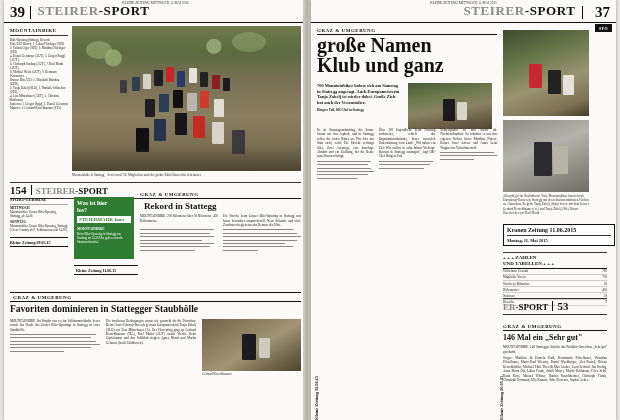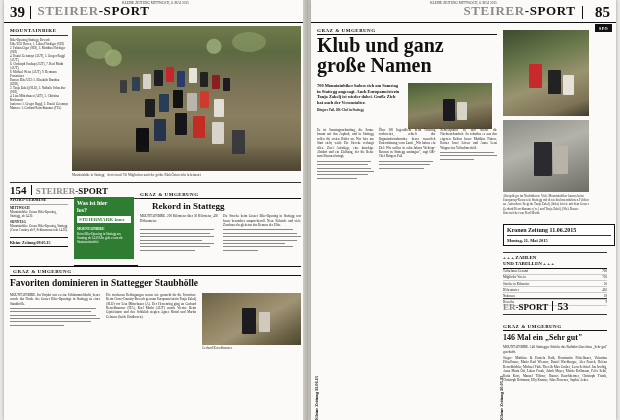--- a/index.html
+++ b/index.html
@@ -200,21 +200,21 @@
         <div style="font-weight:bold;font-size:6px;line-height:6.5px;">los?</div>
         <div style="background:#fff;color:#2f7d32;font-weight:bold;font-size:5px;margin-top:3px;padding:1px 2px;">STEIERMARK kurz</div>
         <div style="font-weight:bold;font-size:3.4px;margin-top:4px;">MOUNTAINBIKE</div>
         <div style="font-size:3.1px;line-height:4px;margin-top:1px;">Beim Bike-Opening in Stattegg am Sonntag ab 14.30 Uhr geht es um die Staatsmeistertitel.</div>
       </div>
     </div>
     <div class="kz-strip" style="position:absolute;left:70px;top:265px;width:60px;font-size:4px;padding:1.5px 2px;">Kleine Zeitung 11.06.15</div>
 
     <div style="position:absolute;left:136px;top:190px;width:161px;">
       <div class="sec" style="border-top:none;padding-left:0;">GRAZ &amp; UMGEBUNG</div>
-      <div class="hdl" style="font-size:9px;margin:3px 12px 3px;">Rekord in Stattegg</div>
+      <div class="hdl" style="font-size:9px;margin:3px 4px 3px;">Rekord in Stattegg</div>
       <div style="display:flex;gap:5px;">
         <div style="width:50%;">
           <div class="body-col">MOUNTAINBIKE. 200 Kilometer über 50 Kilometer, 430 Höhenmeter.</div>
         </div>
         <div style="width:50%;">
           <div class="body-col">Die Strecke beim Grazer Bike-Opening in Stattegg war heuer besonders anspruchsvoll. Neue Rekorde und viele Zuschauer begleiteten das Rennen der Elite.</div>
         </div>
       </div>
       <div style="display:flex;gap:5px;margin-top:2px;">
         <div style="width:50%;">
@@ -231,21 +231,21 @@
             <div class="tl s95"></div>
             <div class="tl s85"></div>
             <div class="tl s95"></div>
           <div class="tl s80"></div>
             <div class="tl s90"></div>
             <div class="tl s45"></div>
         </div>
       </div>
     </div>
 
-    <div style="position:absolute;left:6px;top:266px;width:291px;">
+    <div style="position:absolute;left:6px;top:292px;width:291px;">
       <div class="sec">GRAZ &amp; UMGEBUNG</div>
       <div class="hdl" style="font-size:9.5px;margin:3px 0 4px;">Favoriten dominieren in Stattegger Staubhölle</div>
       <div style="display:flex;gap:6px;">
         <div style="width:31%;">
           <div class="body-col">MOUNTAINBIKE. Im Vorjahr war es eine Schlammschlacht, heuer wurde das Finale des Grazer Bike-Openings in Stattegg zu einer Staubhölle.</div>
           <div class="tl s95" style="margin-top:2px;"></div>
             <div class="tl s90"></div>
             <div class="tl s95"></div>
           <div class="tl s85"></div>
             <div class="tl s90"></div>
@@ -272,28 +272,28 @@
   <div class="sheet right">
 
     <div class="center-date">KLEINE ZEITUNG   MITTWOCH, 6. MAI 2015</div>
 
     <div class="masthead">
       <div class="mast-right" style="margin-left:auto;">
         <div class="mast-title" style="padding-right:6px;">
           <span class="light">STEIRER</span>-<span>SPORT</span>
         </div>
         <div class="mast-bar" style="margin:0 6px 3px 0;"></div>
-        <div class="mast-num" style="padding-right:6px;">85</div>
+        <div class="mast-num" style="padding-right:6px;">37</div>
       </div>
     </div>
 
     <div style="position:absolute;left:6px;top:26px;width:180px;">
       <div class="sec" style="border-top:none;padding-left:0;">GRAZ &amp; UMGEBUNG</div>
+      <div class="hdl" style="font-size:20px;line-height:20px;">große Namen</div>
       <div class="hdl" style="font-size:20px;line-height:20px;">Klub und ganz</div>
-      <div class="hdl" style="font-size:20px;line-height:20px;">große Namen</div>
       <div style="display:flex;gap:6px;margin-top:8px;">
         <div style="width:47%;">
           <div style="font-size:4.4px;line-height:5.6px;font-weight:bold;color:#111;">700 Mountainbiker haben sich am Samstag in Stattegg angesagt. Auch Europameisterin Tanja Zakelj ist wieder dabei. Große Ziele hat auch der Veranstalter.</div>
           <div style="font-size:3.2px;font-weight:bold;margin-top:3px;color:#222;">Bürgers Pail, OK-Chef in Stattegg</div>
         </div>
         <div style="width:47%;">
           <div class="photo ph-cross" style="position:relative;width:100%;height:46px;">
             <div class="rider" style="left:42%;top:34%;width:12px;height:22px;background:#1b1b1f;"></div>
             <div class="rider" style="left:58%;top:42%;width:10px;height:18px;background:#d9d4c8;"></div>
           </div>

